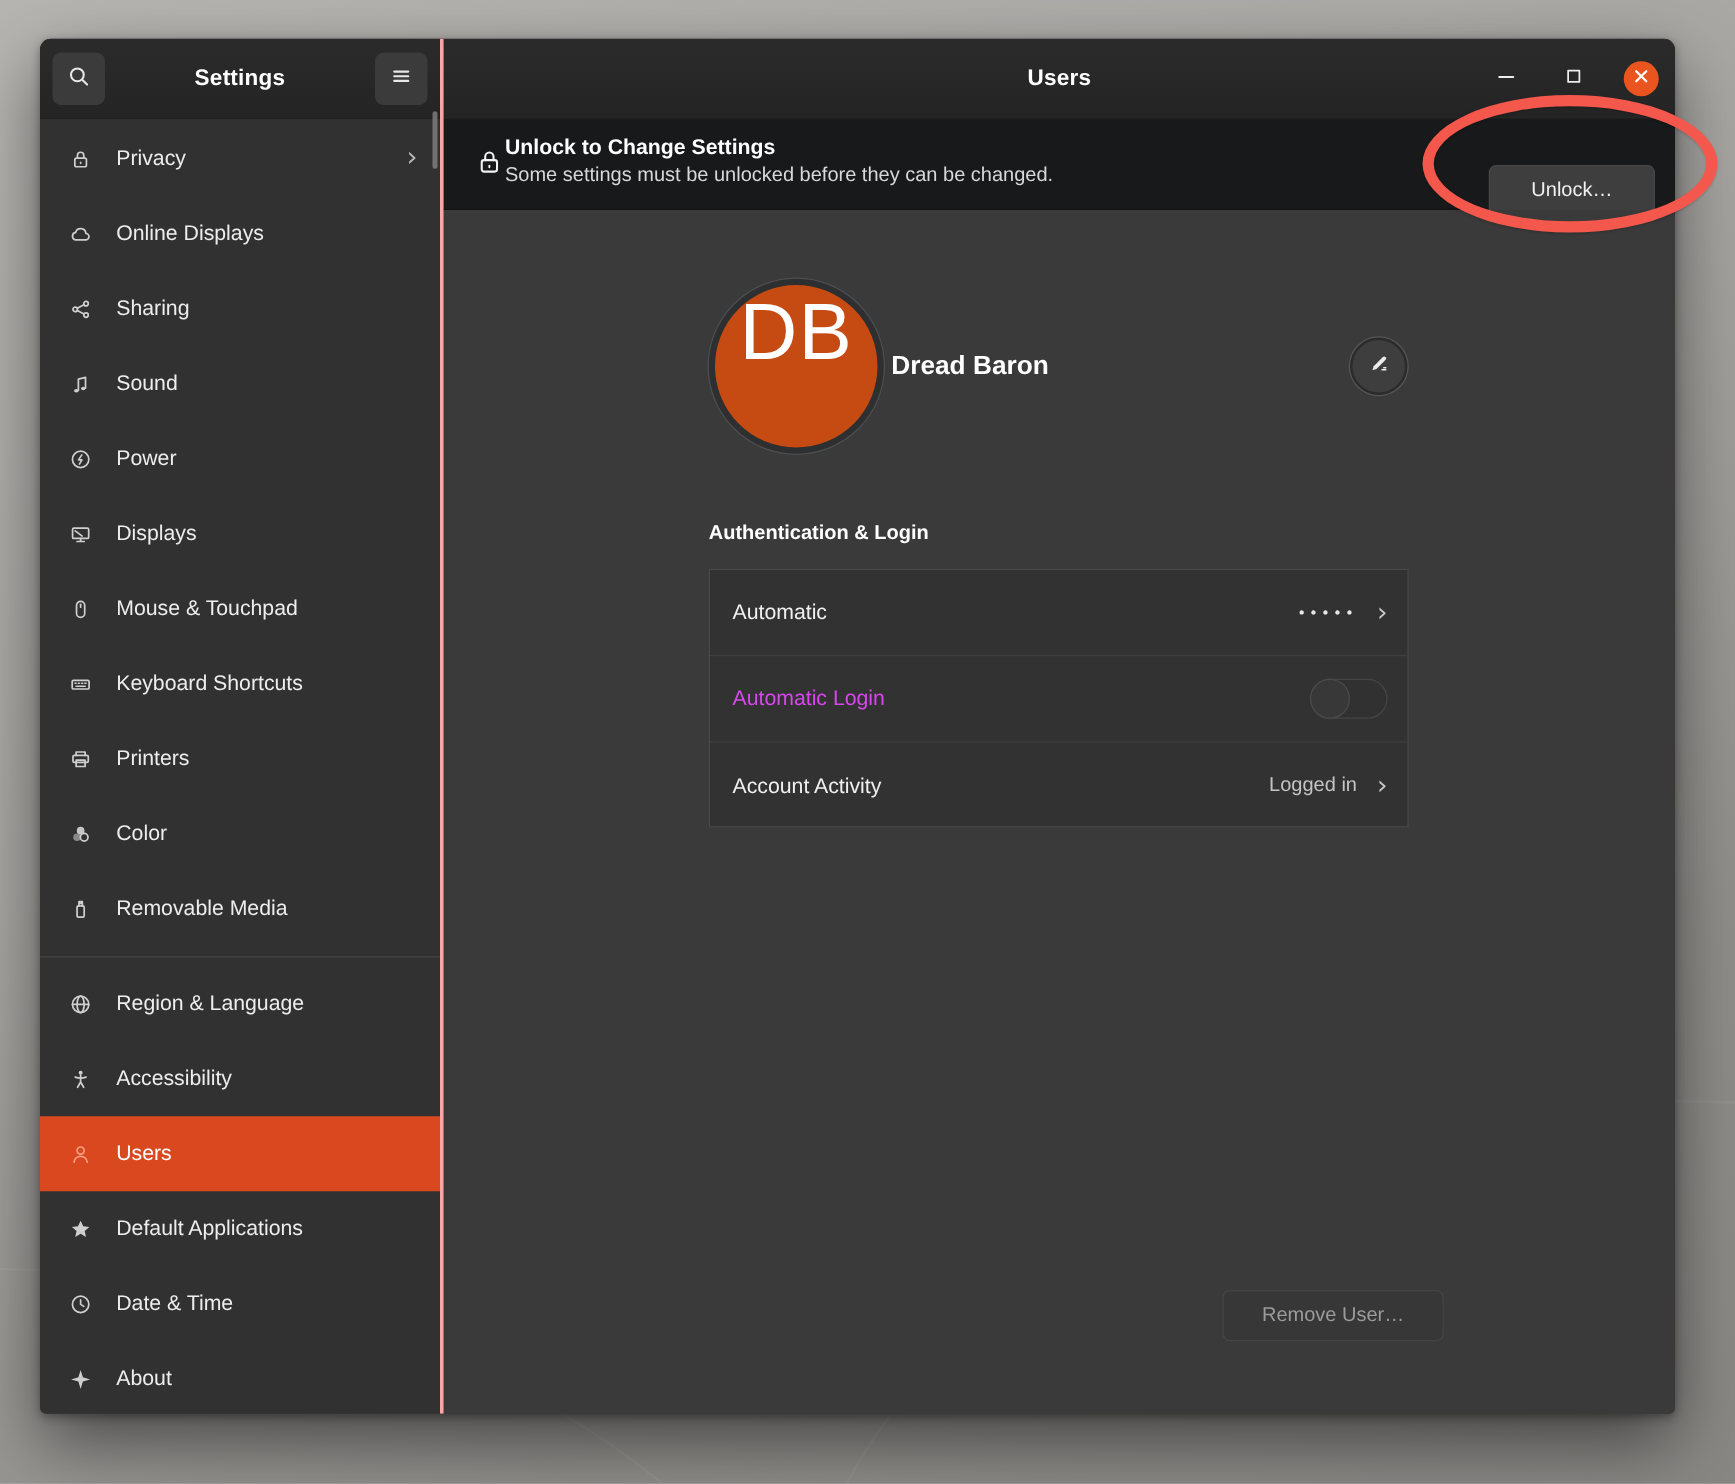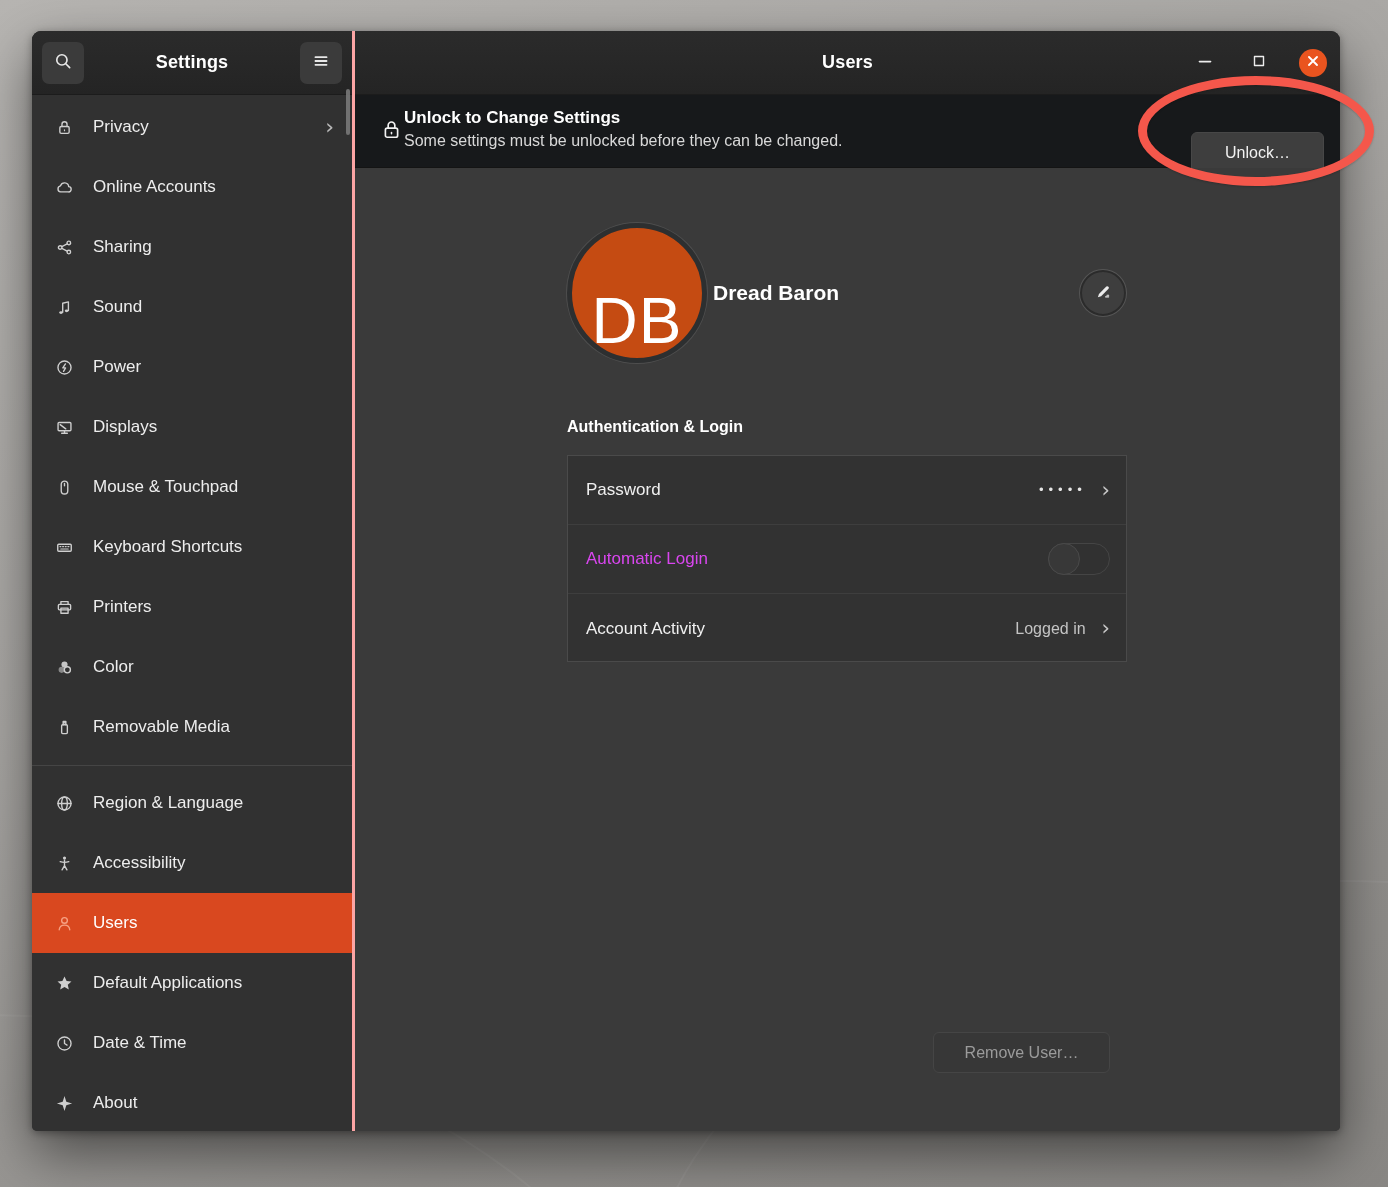--- a/index.html
+++ b/index.html
@@ -75,21 +75,21 @@
     color:#f1f1f1; font-size:16px; display:flex; align-items:center; justify-content:center;margin-top:22px;
   }
 
   
   .content { position:absolute; left:0; top:137px; width:100%; height:963px; background:var(--content-bg); }
 
   .avatar {
     position:absolute; left:212px; top:55px; width:140px; height:140px; border-radius:50%;
     background:var(--avatar-orange); border:5px solid #2d2f30;
     box-shadow:0 0 0 1px #4e4e4e;
-    display:flex; align-items:flex-end; justify-content:center;
+    display:flex; align-items:flex-start; justify-content:center;
     color:#ffffff; font-size:64px; letter-spacing:1px;
   }
   .user-name { position:absolute; left:358px; top:113px; color:#ffffff; font-weight:bold; font-size:21px; }
   .edit-btn {
     position:absolute; left:725px; top:102px; width:46px; height:46px; border-radius:50%;
     background:#3e3e3e; border:2px solid #2b2b2b; box-shadow:0 0 0 1px #565656;
     display:flex; align-items:center; justify-content:center; color:#ececec;
   }
 
   .section-heading { position:absolute; left:212px; top:250px; color:#ffffff; font-weight:bold; font-size:16px; }
@@ -107,21 +107,21 @@
   .row .r-label.dim { color:#d946ef; }
   .row .r-right { position:absolute; right:16px; display:flex; align-items:center; gap:16px; }
   .row .r-value { color:#c4c4c4; font-size:16px; }
   .row .dots { color:#e6e6e6; font-size:12px; letter-spacing:2.5px; font-family:"DejaVu Sans",sans-serif; }
   .row .chev { color:#c8c8c8; font-size:21px; line-height:1; font-family:"DejaVu Sans",sans-serif; }
 
   .toggle { width:62px; height:32px; border-radius:16px; background:#313131; border:1px solid #454545; position:relative; }
   .toggle .knob { position:absolute; left:-1px; top:-1px; width:32px; height:32px; border-radius:50%; background:#383838; border:1px solid #4a4a4a; }
 
   .remove-btn {
-    position:absolute; left:578px; top:864px; width:177px; height:41px;
+    position:absolute; left:623px; top:864px; width:177px; height:41px;
     background:#373737; border:1px solid #454545; border-radius:6px;
     color:#9b9b9b; font-size:16px; display:flex; align-items:center; justify-content:center;
   }
 
   
   .annotation {
     position:absolute; left:1138px; top:76px; width:236px; height:110px;
     border:9px solid var(--annotation-red); border-radius:50%;
     box-shadow:0 1px 2px rgba(0,0,0,.18), inset 0 1px 2px rgba(0,0,0,.18);
     pointer-events:none;
@@ -161,21 +161,21 @@
           </span>
           <span class="lbl">Privacy</span>
           <span class="chev">›</span>
         </div>
         <div class="side-item">
           <span class="icon">
             <svg viewBox="0 0 18 18" width="19" height="19" fill="none" stroke="currentColor" stroke-width="1.3" stroke-linecap="round" stroke-linejoin="round">
               <path d="M5.2 13.2h7.4a2.5 2.5 0 0 0 .4-5 4 4 0 0 0-7.8-.7 2.9 2.9 0 0 0 0 5.7z"></path>
             </svg>
           </span>
-          <span class="lbl">Online Accounts</span>
+          <span class="lbl">Online Displays</span>
         </div>
         <div class="side-item">
           <span class="icon">
             <svg viewBox="0 0 18 18" width="19" height="19" fill="none" stroke="currentColor" stroke-width="1.3" stroke-linecap="round" stroke-linejoin="round">
               <circle cx="4.9" cy="9" r="1.7"></circle>
               <circle cx="13.1" cy="4.7" r="1.7"></circle>
               <circle cx="13.1" cy="13.3" r="1.7"></circle>
               <path d="M6.5 8.2l5-2.7M6.5 9.8l5 2.7"></path>
             </svg>
           </span>
@@ -359,21 +359,21 @@
         <span><svg viewBox="0 0 18 18" width="21" height="21" fill="none" stroke="currentColor" stroke-width="1.3" stroke-linecap="round" stroke-linejoin="round">
               <path d="M4.2 13.9l.9-2.8 6.3-6.3a1.35 1.35 0 0 1 1.9 1.9l-6.3 6.3z" fill="currentColor" stroke="none"></path>
               <path d="M10.8 13.6h2.6M12 12.2h1.4" stroke-width="1"></path>
             </svg></span>
       </div>
 
       <div class="section-heading">Authentication &amp; Login</div>
 
       <div class="rows-box">
         <div class="row">
-          <span class="r-label">Password</span>
+          <span class="r-label">Automatic</span>
           <span class="r-right">
             <span class="dots">•••••</span>
             <span class="chev">›</span>
           </span>
         </div>
         <div class="row">
           <span class="r-label dim">Automatic Login</span>
           <span class="r-right">
             <span class="toggle">
                 <span class="knob"></span>

